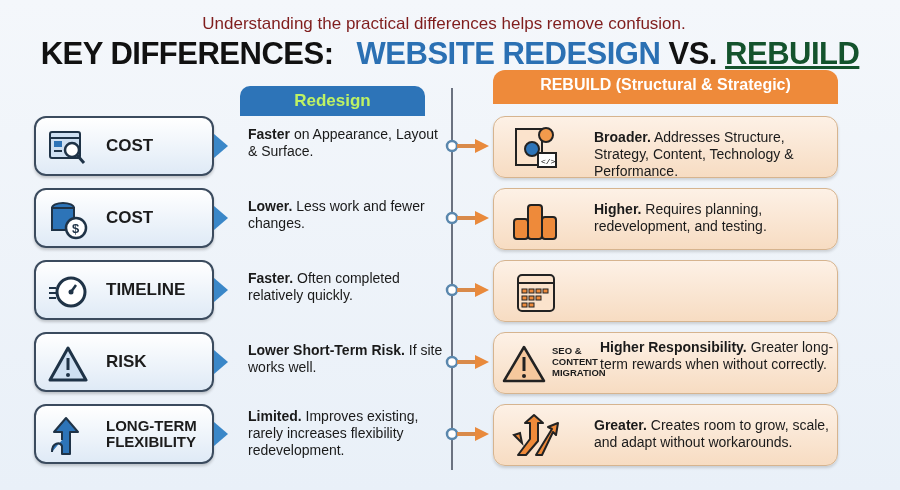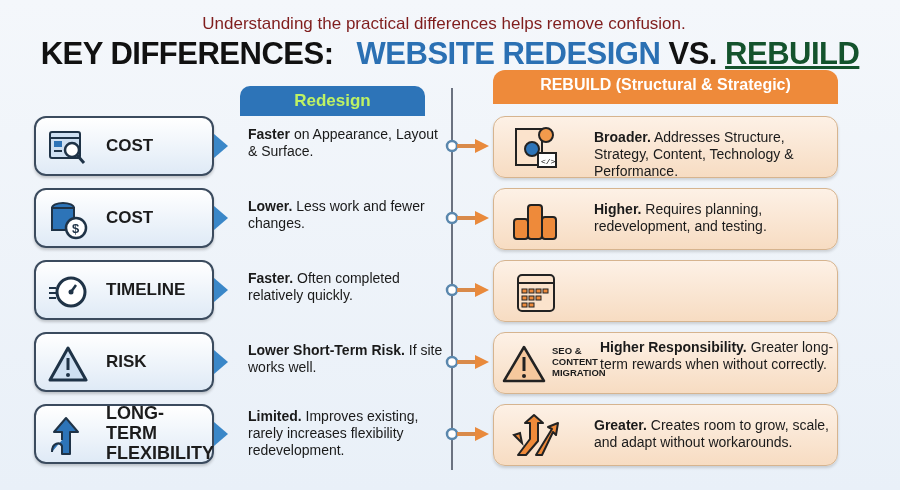--- a/index.html
+++ b/index.html
@@ -159,21 +159,21 @@
     <div class="seo" style="width:48px">SEO &amp; CONTENT MIGRATION</div>
     <div class="rdesc" style="left:106px;top:6px;width:236px"><b>Higher Responsibility.</b><span> Greater long-term rewards when without correctly.</span></div>
   </div>
 </div>
 
 <div class="row" style="top:404px">
   <div class="cat">
     <svg class="ico" viewBox="0 0 40 40">
         <path d="M4 36 C4 26 12 26 14 30 L14 38 L22 38 L22 16 L30 16 L18 2 L6 16 L14 16 L14 24" fill="#2d74b8" stroke="#1f3347" stroke-width="2" stroke-linejoin="round"></path>
       </svg>
-    <div class="lbl" style="font-size:18px">LONG-TERM FLEXIBILITY</div>
+    <div class="lbl" style="font-size:15px">LONG-TERM FLEXIBILITY</div>
   </div>
   <div class="pointer"></div>
   <div class="ldesc" style="top:4px"><b>Limited.</b><span> Improves existing, rarely increases flexibility redevelopment.</span></div>
   <svg class="conn" viewBox="0 0 46 16">
       <circle cx="7" cy="8" r="5" fill="#fff" stroke="#5a87ad" stroke-width="2.5"></circle>
       <rect x="12" y="6" width="20" height="4" fill="#d98a4a"></rect>
       <polygon points="30,1 44,8 30,15" fill="#e98a3c"></polygon>
     </svg>
   <div class="rcard">
     <svg class="ico" viewBox="0 0 48 46">

